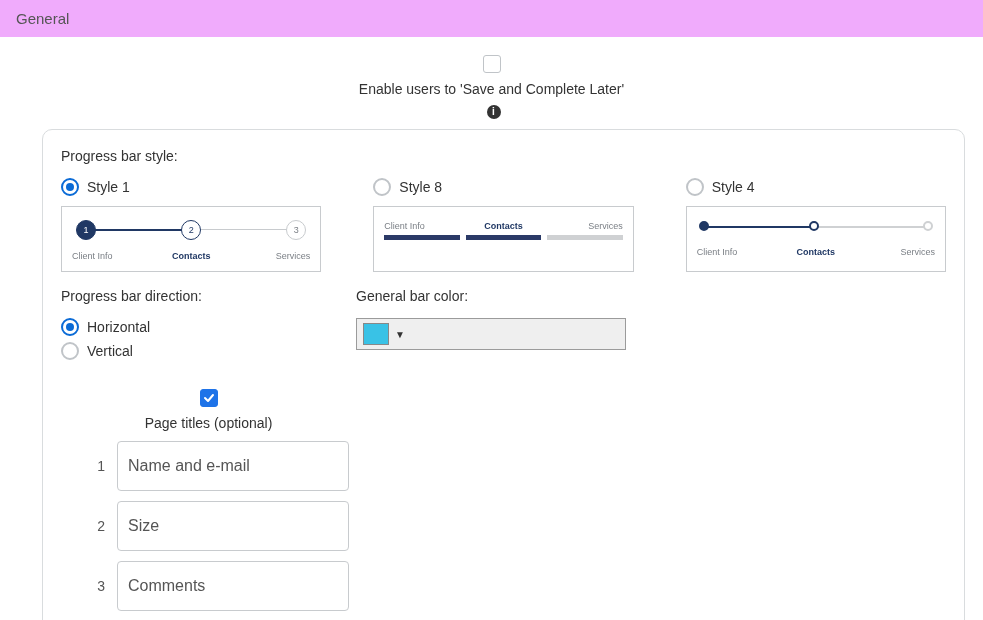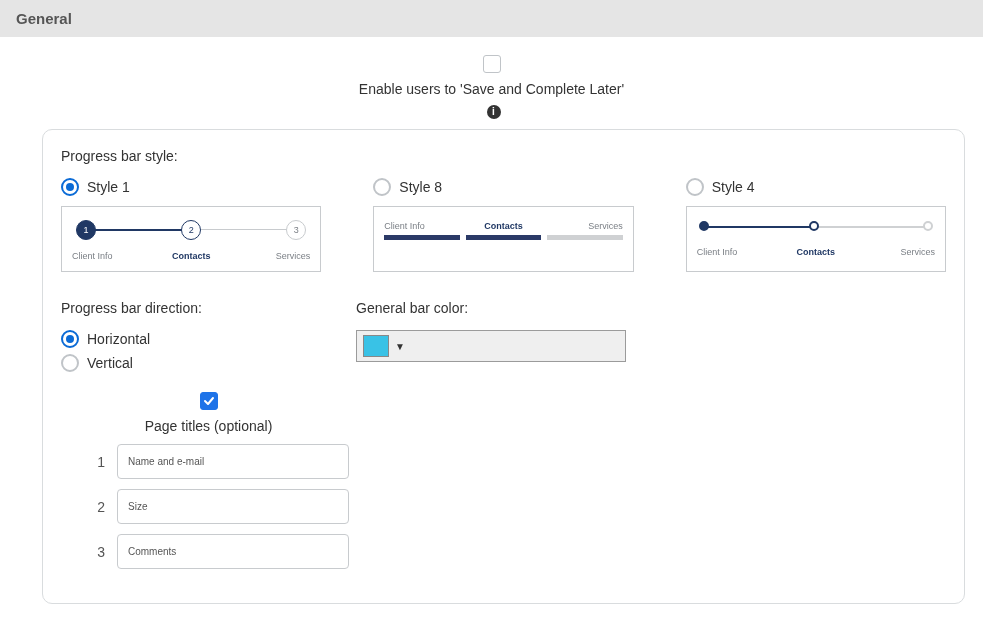--- a/index.html
+++ b/index.html
@@ -4,23 +4,23 @@
   <style>
     * { box-sizing: border-box; margin: 0; padding: 0; }
     body {
       font-family: -apple-system, BlinkMacSystemFont, "Segoe UI", Helvetica, Arial, sans-serif;
       font-size: 14px;
       color: #333;
       background: #fff;
       width: 983px;
     }
     .panel-header {
-      background: #e5e5e5;
+      background: #f0abfc;
       color: #555;
-      font-weight: 700;
+      font-weight: 400;
       padding: 10px 16px;
       font-size: 15px;
     }
     .panel-body {
       padding: 18px 18px 30px 18px;
     }
     .checkbox-row {
       display: flex;
       align-items: center;
       gap: 8px;
@@ -67,21 +67,21 @@
       margin-top: 10px;
     }
     .field-label {
       color: #333;
       margin-bottom: 14px;
     }
     .style-grid {
       display: grid;
       grid-template-columns: 1fr 1fr 1fr;
       gap: 52px;
-      margin-bottom: 28px;
+      margin-bottom: 16px;
     }
     .radio-row {
       display: flex;
       align-items: center;
       gap: 8px;
       margin-bottom: 10px;
     }
     .radio {
       width: 18px;
       height: 18px;
@@ -205,40 +205,40 @@
     }
     .color-swatch {
       width: 26px;
       height: 22px;
       border: 1px solid #888;
     }
     .color-caret {
       font-size: 10px;
       color: #333;
     }
-    .titles-block { margin-top: 20px; }
+    .titles-block { margin-top: 29px; }
     .title-input-row {
       display: flex;
       align-items: center;
       gap: 12px;
       margin-bottom: 10px;
     }
     .title-input-row .num {
       width: 22px;
       text-align: right;
       color: #555;
     }
     .title-input {
       flex: 1;
       max-width: 232px;
-      height: 35px;
+      height: 50px;
       border: 1px solid #c8cbce;
       border-radius: 4px;
       padding: 12px 10px;
-      font-size: 10px;
+      font-size: 16px;
       color: #555;
       outline: none;
     }
     .title-inputs { margin-left: 22px; margin-top: 10px; }
   </style>
 </head>
 <body>
 
 <div class="panel-header">
   <span>General</span>

